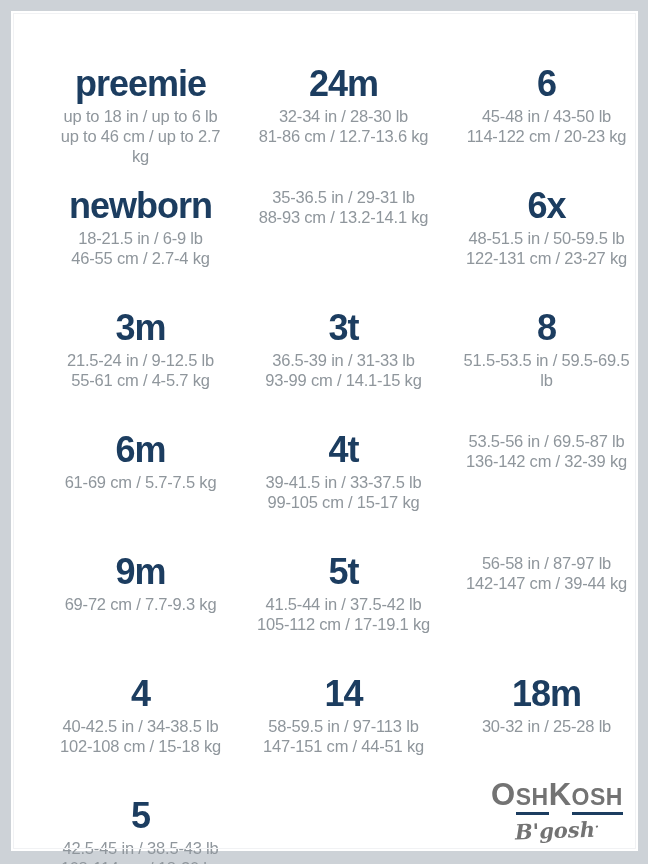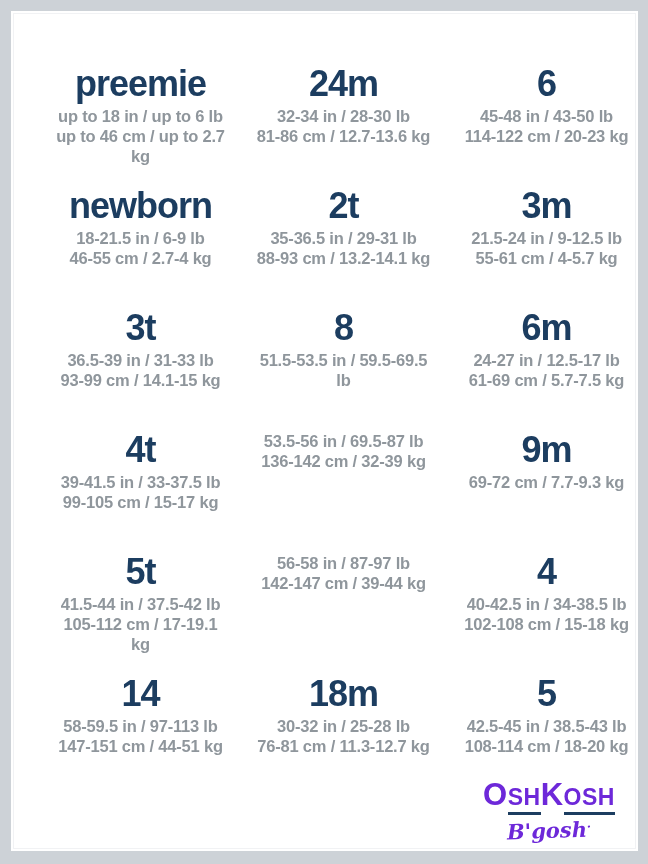--- a/index.html
+++ b/index.html
@@ -35,29 +35,28 @@
     font-weight: 700;
     letter-spacing: -1px;
     line-height: 38px;
     margin-bottom: 3px;
   }
   .size-line {
     color: #8f969c;
     font-size: 16.5px;
     line-height: 20px;
     letter-spacing: -0.2px;
-    font-weight: bold;
   }
   
   .logo {
     position: absolute;
-    right: 14px; bottom: 8px;
+    right: 6px; bottom: 8px;
     width: 150px;
     text-align: center;
-    color: #6d28d9;
+    color: #737373;
   }
   .logo-line1 {
     font-weight: 700;
     letter-spacing: 0.5px;
     line-height: 30px;
     white-space: nowrap;
   }
   .logo-lg { font-size: 31px; }
   .logo-sm {
     font-size: 23px;
@@ -96,43 +95,46 @@
       <div class="size-line">45-48 in / 43-50 lb</div>
       <div class="size-line">114-122 cm / 20-23 kg</div>
     </div>
 
     <div class="cell">
       <div class="size-label">newborn</div>
       <div class="size-line">18-21.5 in / 6-9 lb</div>
       <div class="size-line">46-55 cm / 2.7-4 kg</div>
     </div>
     <div class="cell">
-      <div class="size-label">2t</div>
       <div class="size-line">35-36.5 in / 29-31 lb</div>
       <div class="size-line">88-93 cm / 13.2-14.1 kg</div>
+    </div>
+    <div class="cell">
+      <div class="size-label">6x</div>
+      <div class="size-line">48-51.5 in / 50-59.5 lb</div>
+      <div class="size-line">122-131 cm / 23-27 kg</div>
     </div>
 
     <div class="cell">
       <div class="size-label">3m</div>
       <div class="size-line">21.5-24 in / 9-12.5 lb</div>
       <div class="size-line">55-61 cm / 4-5.7 kg</div>
     </div>
     <div class="cell">
       <div class="size-label">3t</div>
       <div class="size-line">36.5-39 in / 31-33 lb</div>
       <div class="size-line">93-99 cm / 14.1-15 kg</div>
     </div>
     <div class="cell">
       <div class="size-label">8</div>
       <div class="size-line">51.5-53.5 in / 59.5-69.5 lb</div>
     </div>
 
     <div class="cell">
       <div class="size-label">6m</div>
-      <div class="size-line">24-27 in / 12.5-17 lb</div>
       <div class="size-line">61-69 cm / 5.7-7.5 kg</div>
     </div>
     <div class="cell">
       <div class="size-label">4t</div>
       <div class="size-line">39-41.5 in / 33-37.5 lb</div>
       <div class="size-line">99-105 cm / 15-17 kg</div>
     </div>
     <div class="cell">
       <div class="size-line">53.5-56 in / 69.5-87 lb</div>
       <div class="size-line">136-142 cm / 32-39 kg</div>
@@ -159,21 +161,20 @@
     </div>
     <div class="cell">
       <div class="size-label">14</div>
       <div class="size-line">58-59.5 in / 97-113 lb</div>
       <div class="size-line">147-151 cm / 44-51 kg</div>
     </div>
 
     <div class="cell">
       <div class="size-label">18m</div>
       <div class="size-line">30-32 in / 25-28 lb</div>
-      <div class="size-line">76-81 cm / 11.3-12.7 kg</div>
     </div>
     <div class="cell">
       <div class="size-label">5</div>
       <div class="size-line">42.5-45 in / 38.5-43 lb</div>
       <div class="size-line">108-114 cm / 18-20 kg</div>
     </div>
     <div class="cell"></div>
 
   </div>
 

